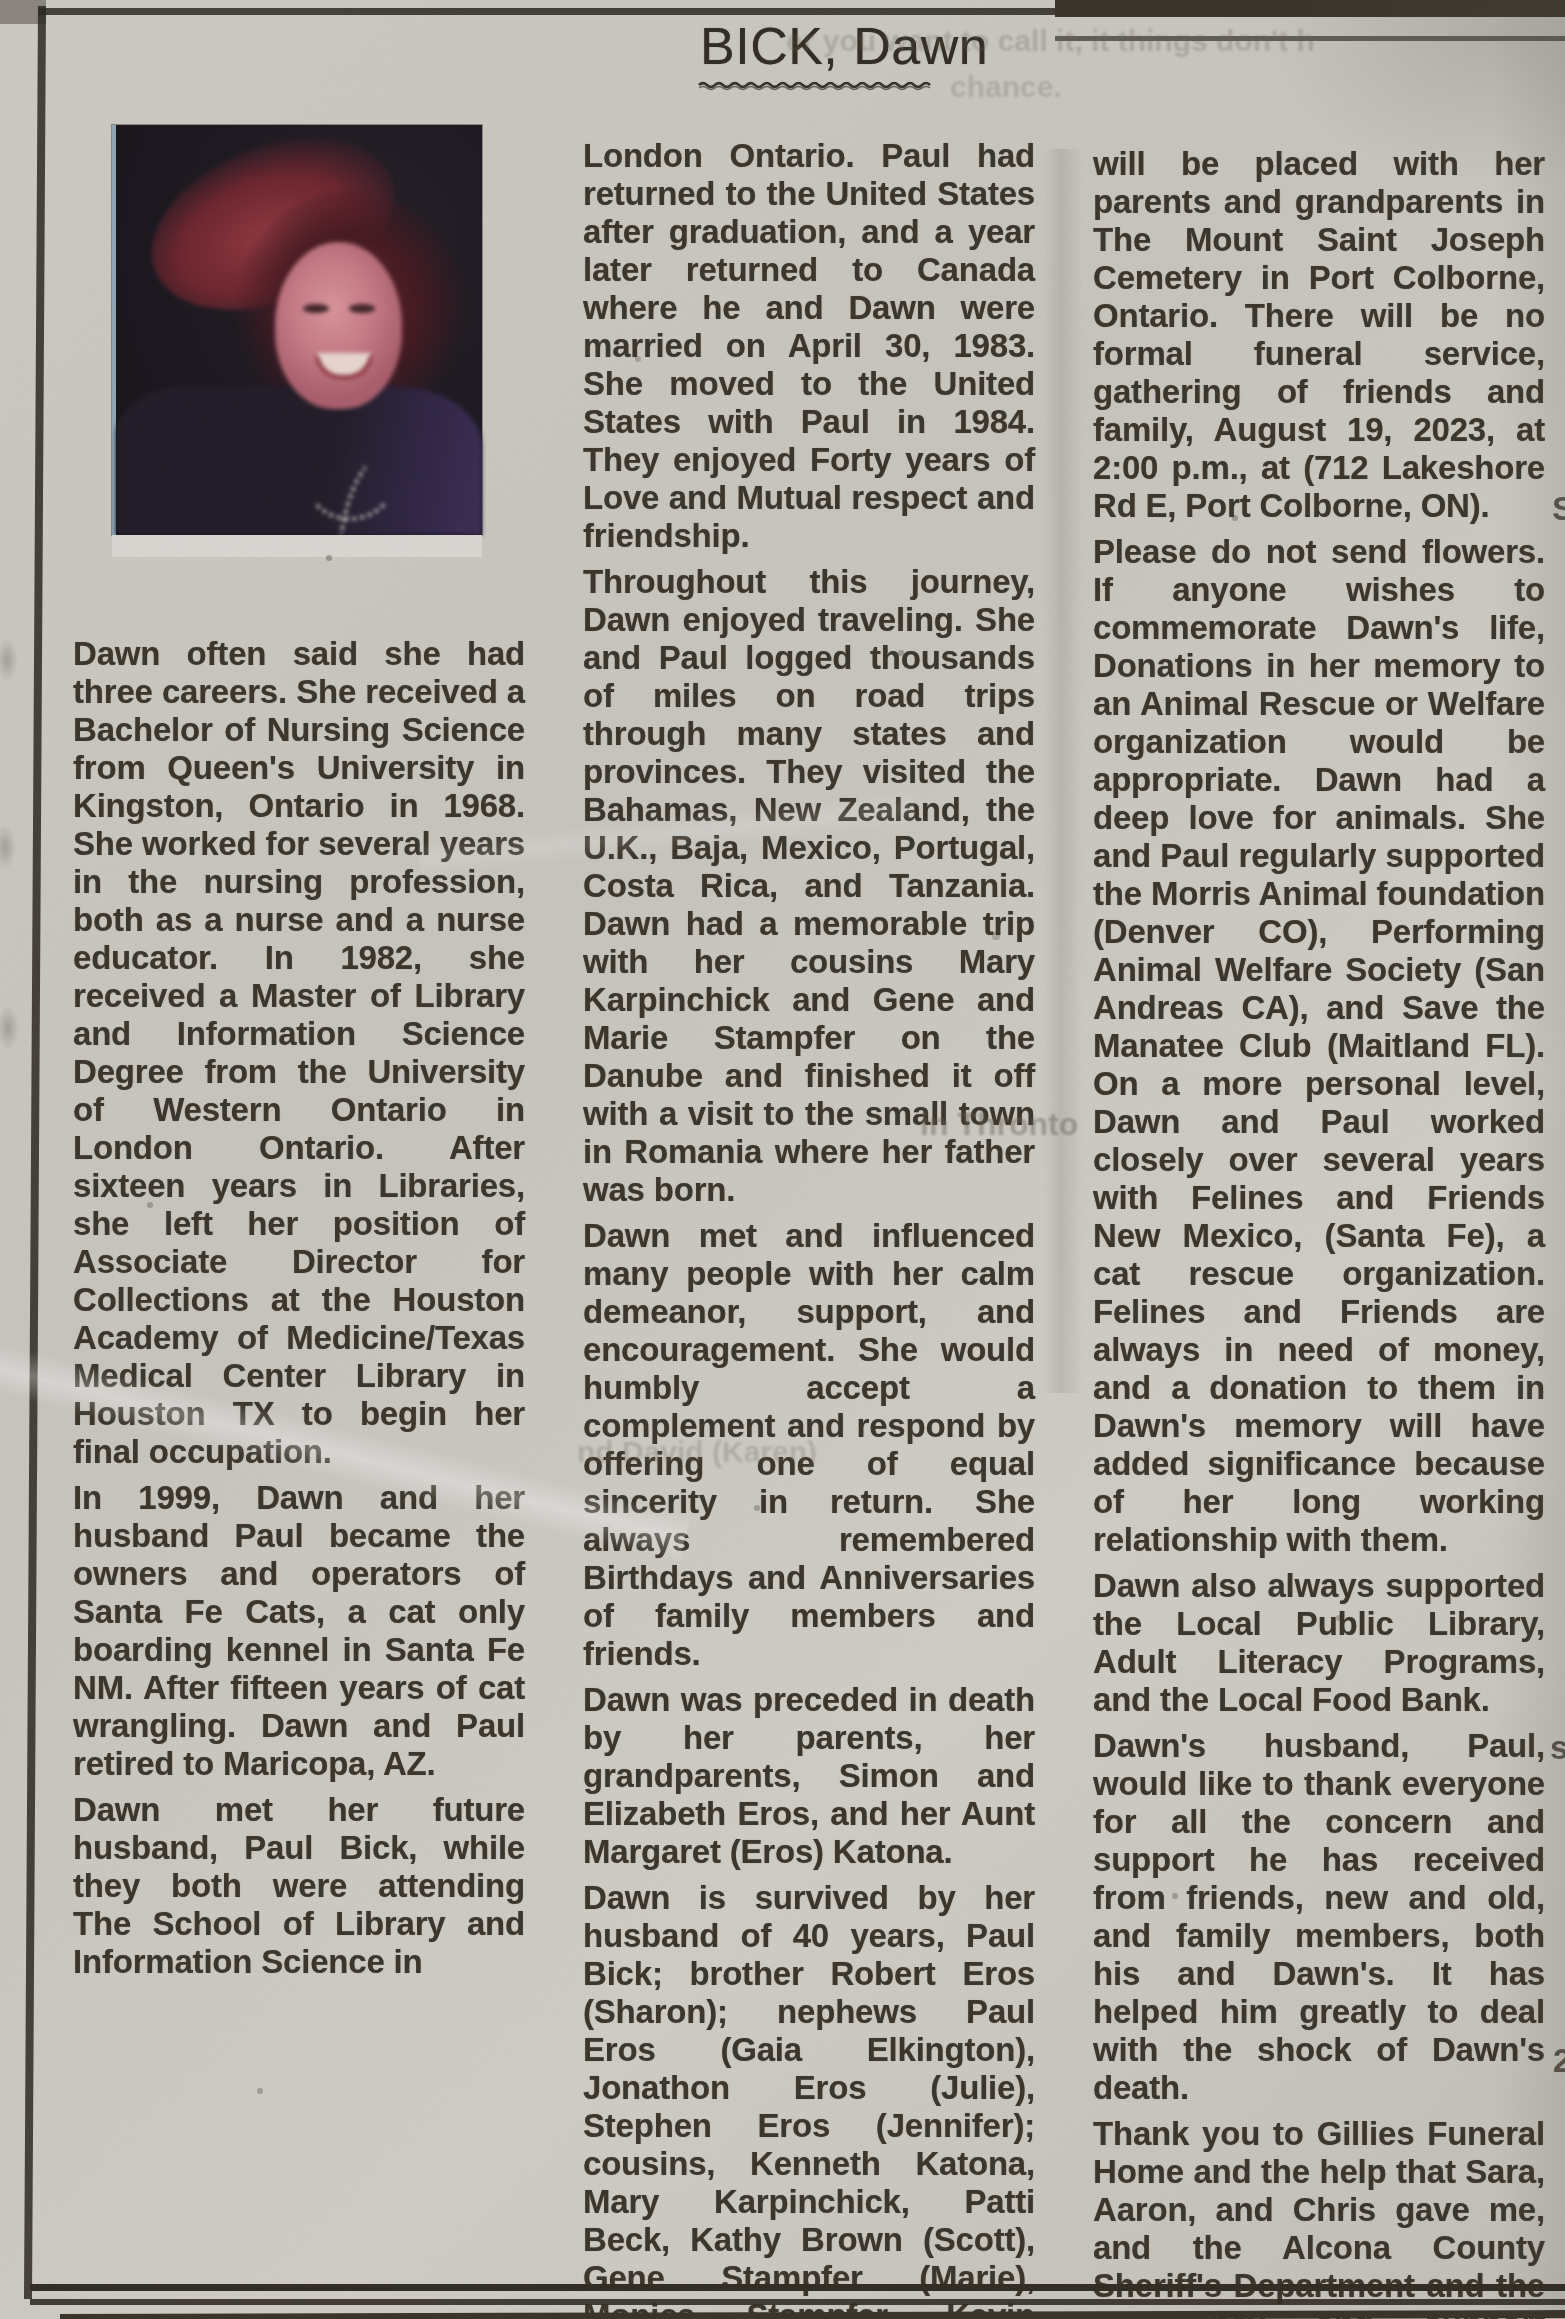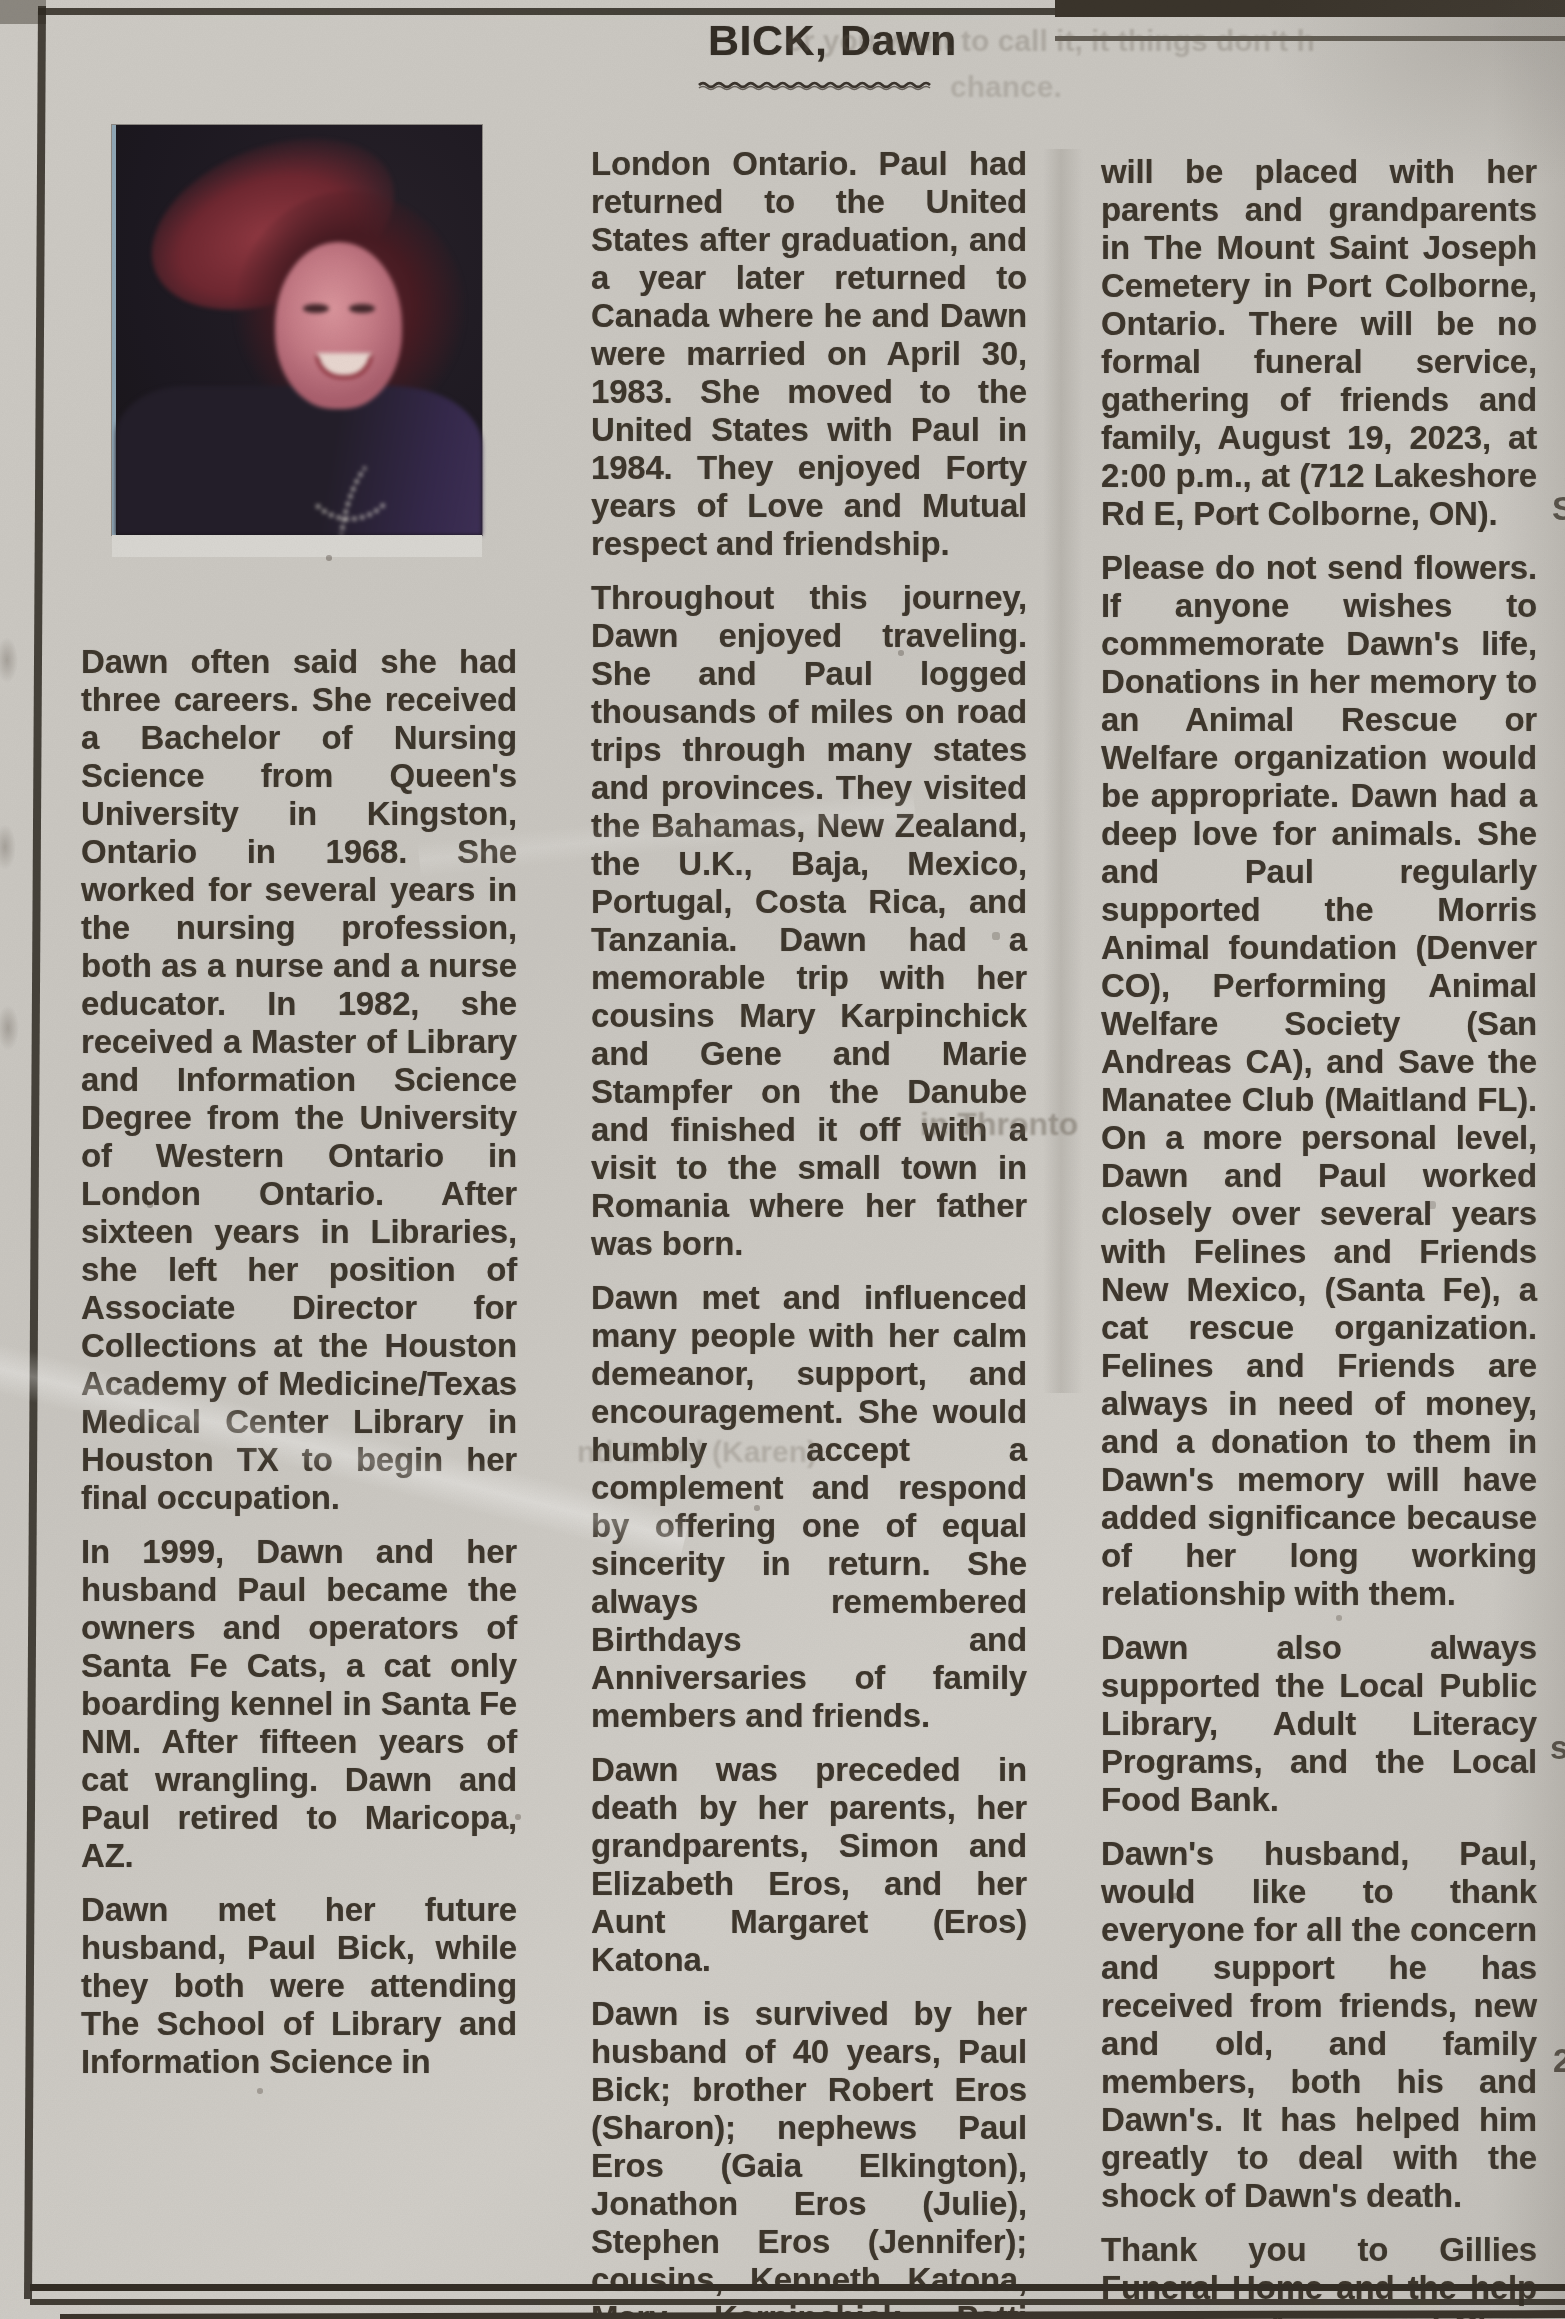--- a/index.html
+++ b/index.html
@@ -14,26 +14,26 @@
   .border-left { position:absolute; left:38px; top:6px; width:8px; height:2293px; background:#2e2921; opacity:.85; transform:rotate(0.35deg); transform-origin:top center; }
   .rule-top { position:absolute; left:38px; top:8px; width:1527px; height:7px; background:#2e2921; opacity:.85; }
   .band-top-right { position:absolute; left:1055px; top:0; width:510px; height:17px; background:#3a342b; }
   .rule-top-right { position:absolute; left:1055px; top:36px; width:510px; height:5px; background:#4a443a; opacity:.8; }
   .corner-smudge { position:absolute; left:0; top:0; width:46px; height:24px; background:#4a443a; opacity:.5; }
   .rule-bottom-a { position:absolute; left:30px; top:2284px; width:1535px; height:7px; background:#332d25; }
   .rule-bottom-b { position:absolute; left:30px; top:2299px; width:1535px; height:6px; background:#332d25; opacity:.9; }
   .rule-bottom-c { position:absolute; left:60px; top:2312px; width:1505px; height:8px; background:#3a342b; transform:rotate(-0.15deg); }
 
   
-  .title { position:absolute; left:700px; top:16px; font-size:43px; font-weight:bold; color:#332d25; letter-spacing:0.5px; text-shadow:0 0 1px rgba(50,45,37,.55);margin-left:8px; }
+  .title { position:absolute; left:700px; top:16px; font-size:52px; font-weight:normal; color:#332d25; letter-spacing:0.5px; text-shadow:0 0 1px rgba(50,45,37,.55); }
   .underline-squiggle { position:absolute; left:698px; top:79px; }
 
   
   .col { position:absolute; width:468px; font-size:33px; line-height:38px; font-weight:bold; color:#3d362c; text-align:justify; letter-spacing:-0.2px; text-shadow:0 0 1px rgba(61,54,44,.42); }
-  .col p { margin:16px; }
+  .col p { margin:8px; }
   .col1 { left:65px;  top:627px; }
   .col2 { left:575px; top:129px; }
   .col3 { left:1085px; top:137px; }
 
   
   .photo { position:absolute; left:112px; top:125px; width:366px; height:410px;
     background:radial-gradient(120% 120% at 70% 30%, #262028 0%, #1c1820 55%, #161310 100%);
     border-left:4px solid #8fa6b5; box-shadow:0 0 0 1px rgba(40,35,30,.4); }
   .photo-inner { position:absolute; left:0; top:0; right:0; bottom:0; overflow:hidden; filter:blur(2px); }
   .hair-swoop { position:absolute; left:30px; top:22px; width:254px; height:154px; border-radius:50%; transform:rotate(-22deg);

